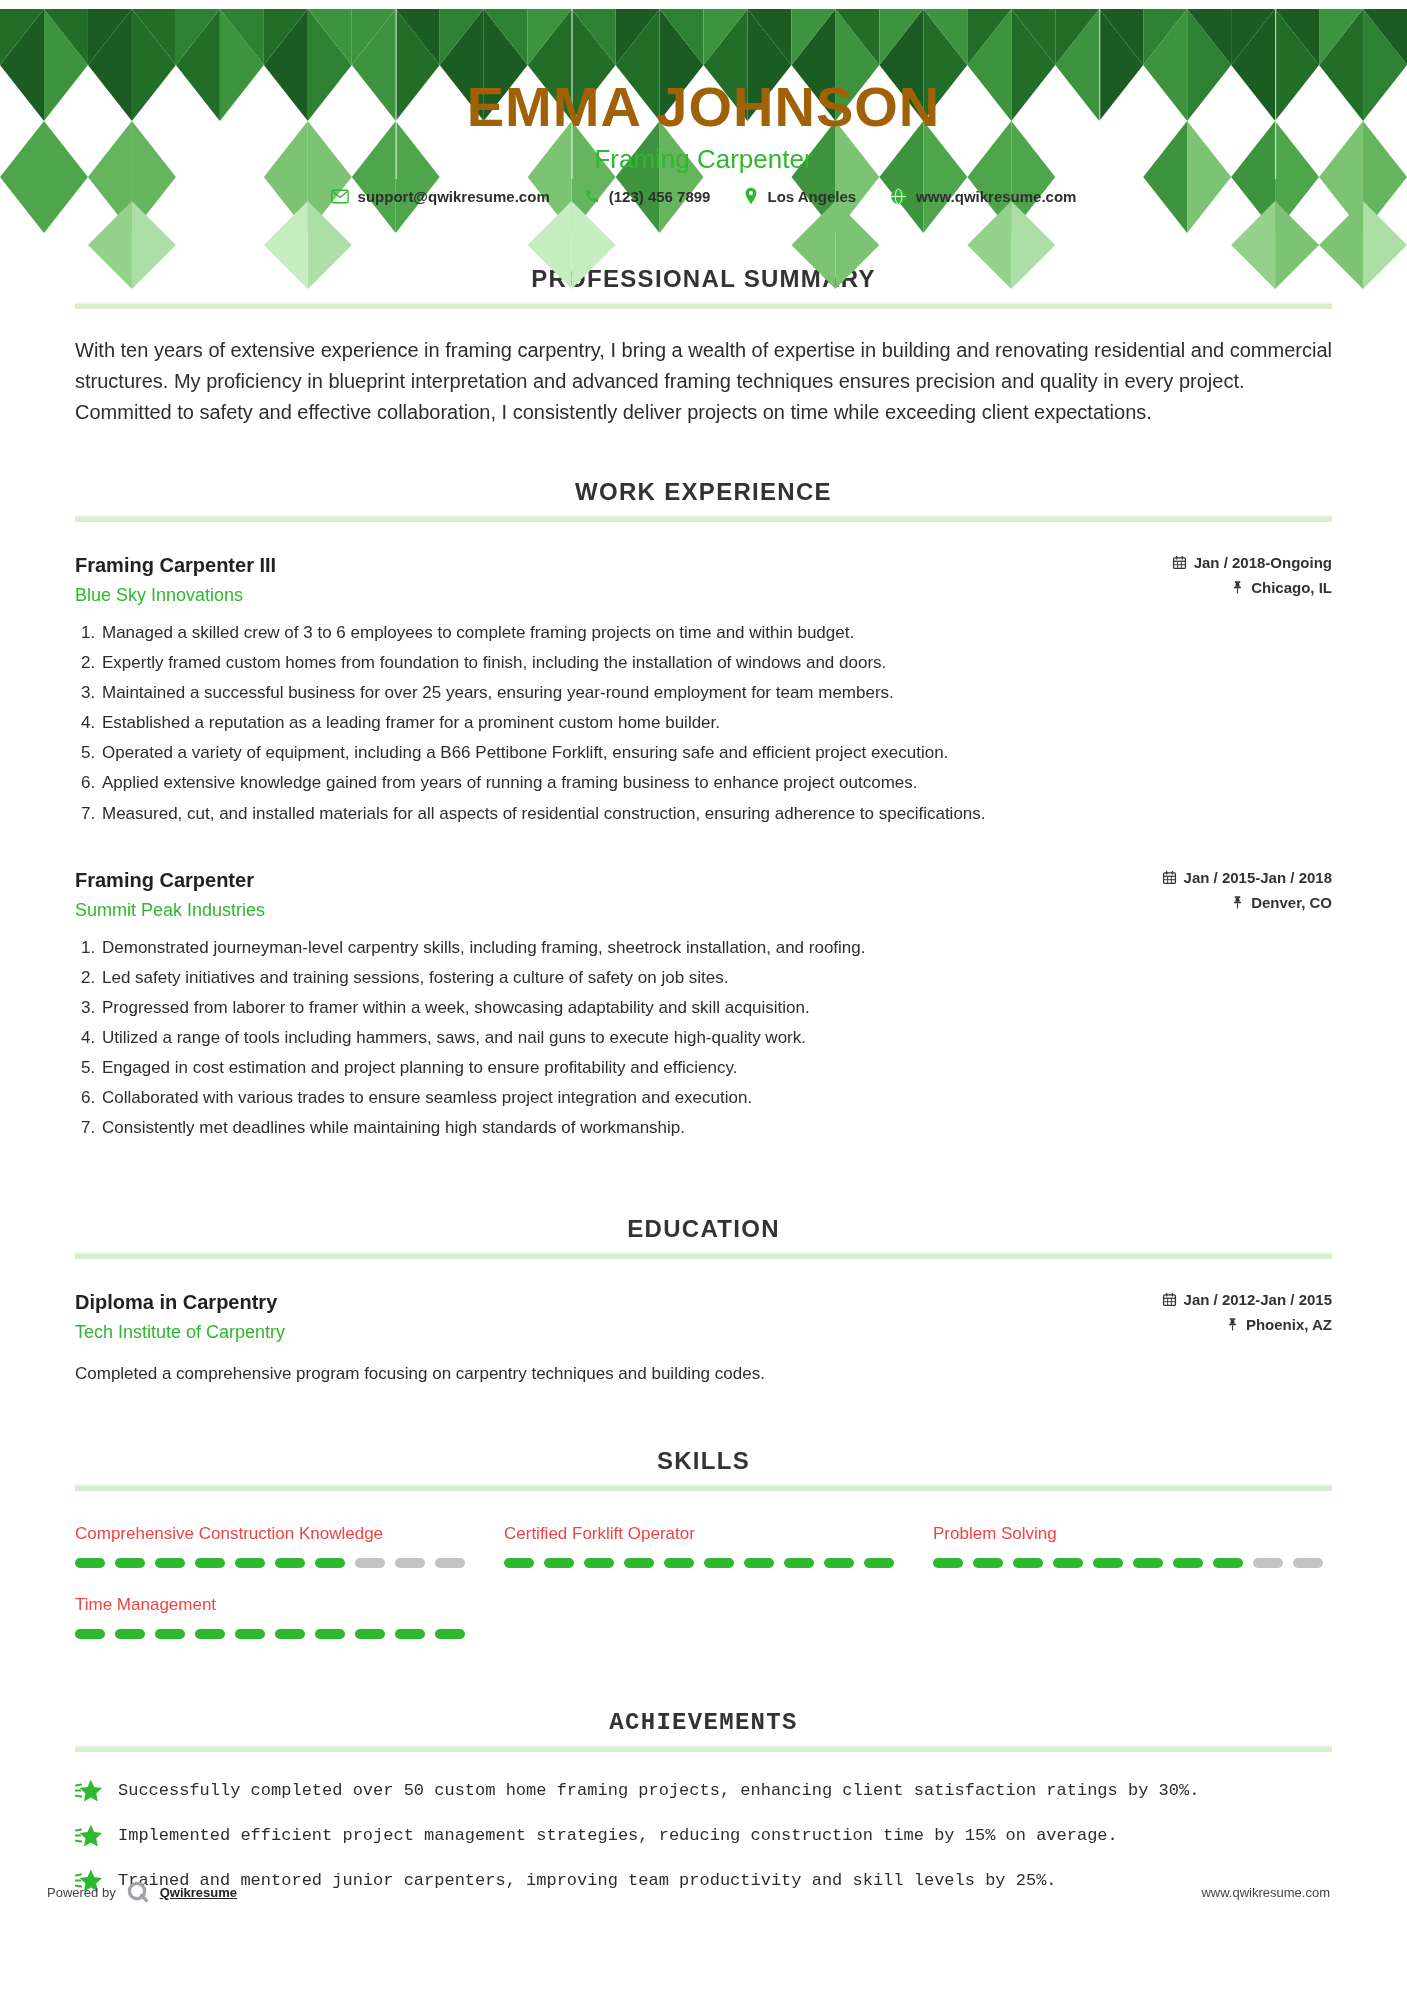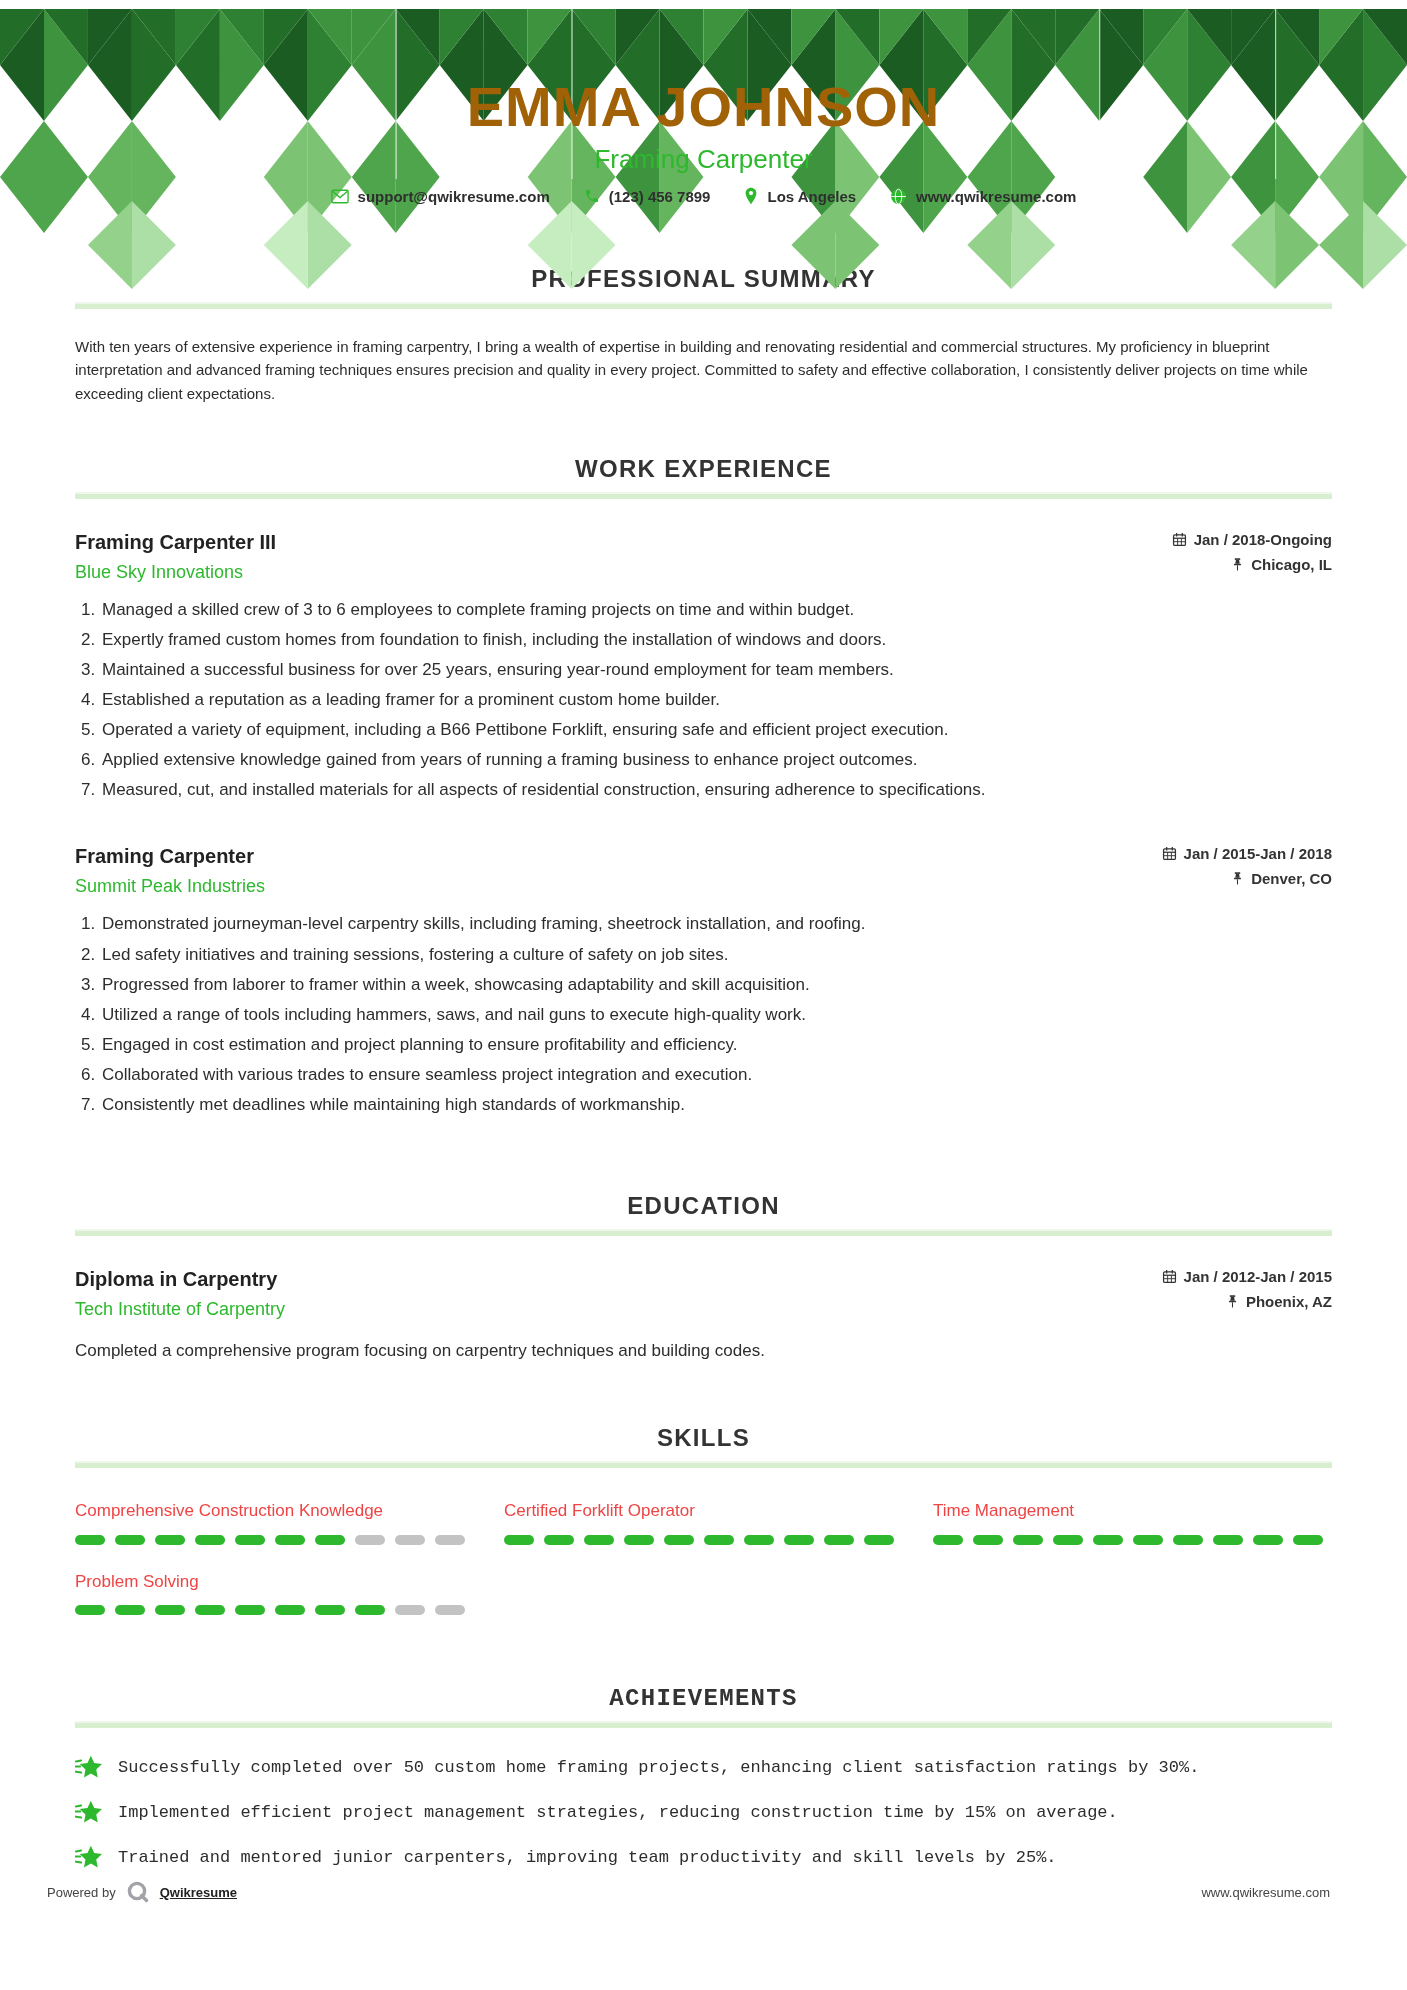--- a/index.html
+++ b/index.html
@@ -18,21 +18,21 @@
   .contact-item svg{display:block;}
   
   .content{padding:0 75px;}
   h2.sec-title{margin:0;font-size:24px;font-weight:700;letter-spacing:1.3px;text-align:center;color:#333;}
   .rule{height:5px;background:#d8efcf;border-top:2px solid #eff7ec;margin-top:9px;}
   #summary{margin-top:26px;}
   #experience{margin-top:50px;}
   #education{margin-top:76px;}
   #skills{margin-top:60px;}
   #achievements{margin-top:44px;font-family:Liberation Mono, monospace;}
-  .summary-text{margin:26px 0 0;font-size:15px;line-height:1.55;}
+  .summary-text{margin:26px 0 0;font-size:20px;line-height:1.55;}
   
   .job{margin-top:32px;}
   .job-head{display:flex;justify-content:space-between;align-items:flex-start;}
   .job-head h3{margin:0;font-size:20px;font-weight:700;color:#222;}
   .company{margin-top:8px;font-size:18px;font-weight:500;}
   .job-right{text-align:right;flex:0 0 auto;}
   .meta{display:flex;justify-content:flex-end;align-items:center;gap:7px;
         font-size:15px;font-weight:600;color:#333;margin-bottom:8px;}
   ol.bullets{margin:16px 0 0;padding-left:25px;font-size:17px;line-height:1.3;}
   ol.bullets li{padding-left:2px;margin-bottom:8px;}
@@ -365,47 +365,47 @@
               <span class="dash dash-on"></span>
               <span class="dash dash-on"></span>
               <span class="dash dash-on"></span>
               <span class="dash dash-on"></span>
               <span class="dash dash-on"></span>
               <span class="dash dash-on"></span>
               <span class="dash dash-on"></span>
             </div>
         </div>
         <div class="skill">
+          <div class="skill-label">Problem Solving</div>
+          <div class="dash-track">
+              <span class="dash dash-on"></span>
+              <span class="dash dash-on"></span>
+              <span class="dash dash-on"></span>
+              <span class="dash dash-on"></span>
+              <span class="dash dash-on"></span>
+              <span class="dash dash-on"></span>
+              <span class="dash dash-on"></span>
+              <span class="dash dash-on"></span>
+              <span class="dash dash-off"></span>
+              <span class="dash dash-off"></span>
+            </div>
+        </div>
+        <div class="skill">
           <div class="skill-label">Time Management</div>
           <div class="dash-track">
               <span class="dash dash-on"></span>
               <span class="dash dash-on"></span>
               <span class="dash dash-on"></span>
               <span class="dash dash-on"></span>
               <span class="dash dash-on"></span>
               <span class="dash dash-on"></span>
               <span class="dash dash-on"></span>
               <span class="dash dash-on"></span>
               <span class="dash dash-on"></span>
               <span class="dash dash-on"></span>
-            </div>
-        </div>
-        <div class="skill">
-          <div class="skill-label">Problem Solving</div>
-          <div class="dash-track">
-              <span class="dash dash-on"></span>
-              <span class="dash dash-on"></span>
-              <span class="dash dash-on"></span>
-              <span class="dash dash-on"></span>
-              <span class="dash dash-on"></span>
-              <span class="dash dash-on"></span>
-              <span class="dash dash-on"></span>
-              <span class="dash dash-on"></span>
-              <span class="dash dash-off"></span>
-              <span class="dash dash-off"></span>
             </div>
         </div>
       </div>
     </section>
 
     <section id="achievements">
       <h2 class="sec-title">ACHIEVEMENTS</h2>
       <div class="rule"></div>
       <div class="ach-list">
           <div class="achievement">

